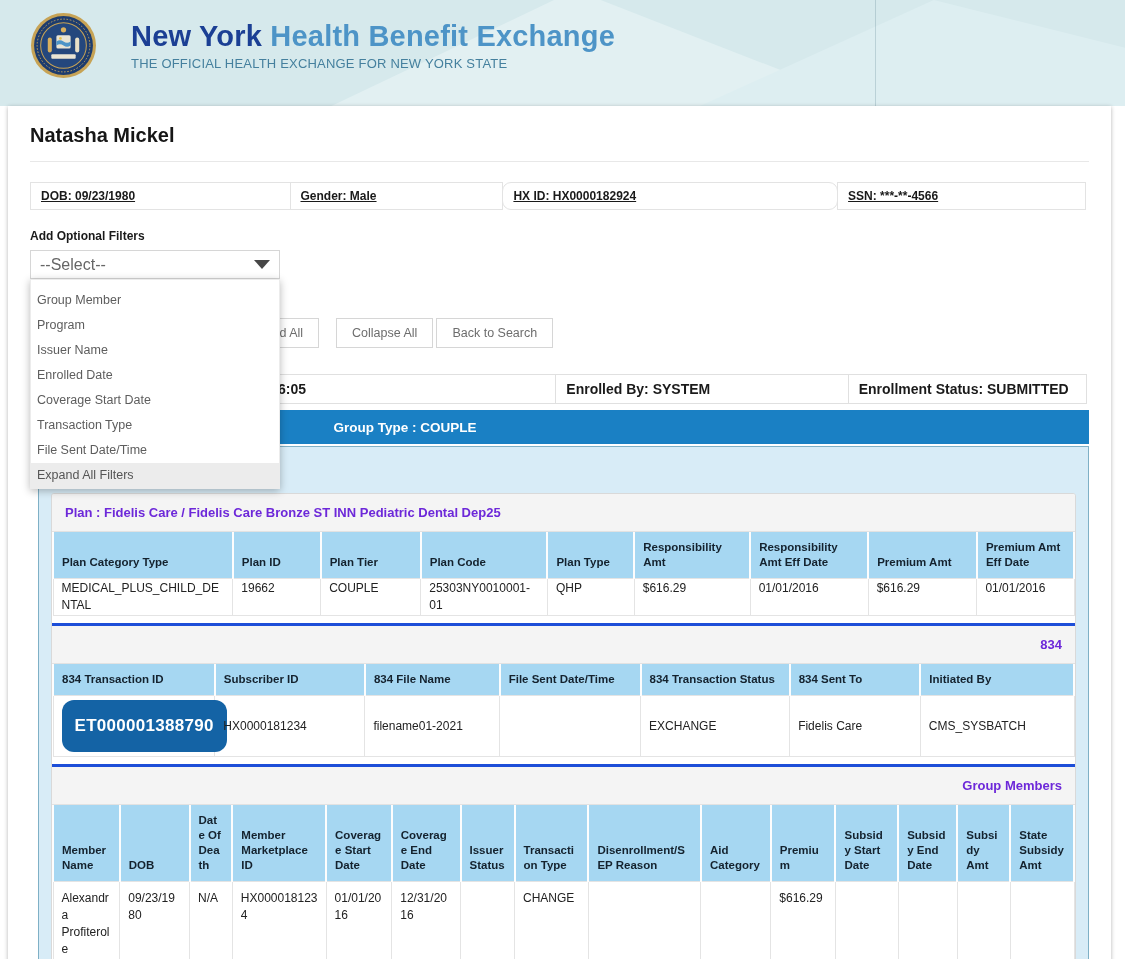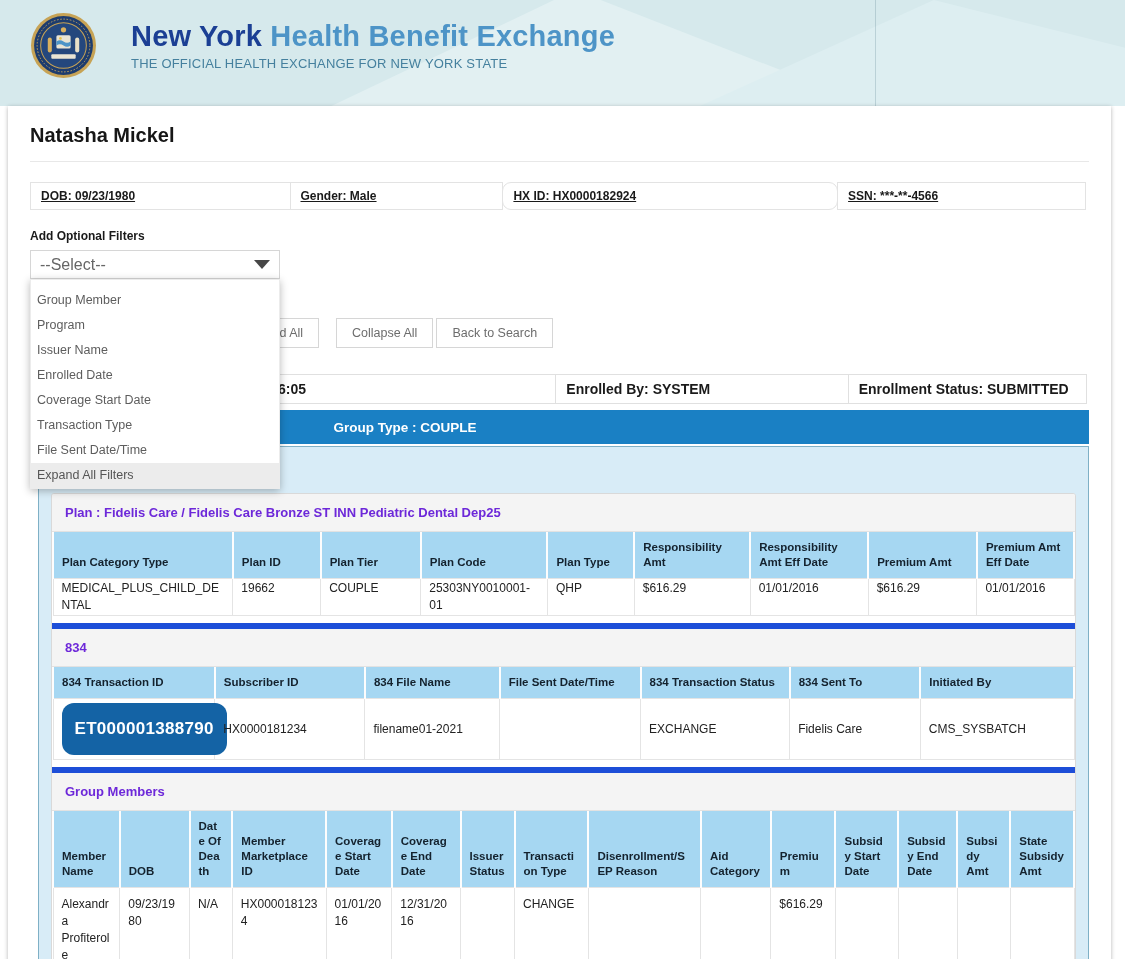--- a/index.html
+++ b/index.html
@@ -99,21 +99,21 @@
     background:#d8ecf7;
     border:1px solid #7fb0c6; border-bottom:2px solid #24708f;
     padding:46px 12px 6px;
   }
 
   .detail-card { background:#fff; border:1px solid #d9d9d9; border-radius:3px; overflow:hidden; }
   .card-section-header {
     background:#f4f4f4; border-bottom:1px solid #e2e2e2;
     padding:11px 13px; font-size:13px; font-weight:bold; color:#6d28d9;
   }
-  .card-section-header.not-first { border-top:6px solid #1d4ed8; }
+  .card-section-header.not-first { border-top:3px solid #1d4ed8;text-align:right; }
 
   table.grid { width:100%; border-collapse:collapse; margin-bottom:7px; table-layout:fixed; }
   table.grid th {
     background:#a6d7f2; color:#14222e; font-size:11.5px; font-weight:bold; text-align:left;
     padding:8px; vertical-align:bottom; border:2px solid #fdfdfd; border-top:none; border-bottom:none;
     line-height:15px; word-wrap:break-word;
   }
   table.grid td {
     font-size:12px; color:#222; background:#fff;
     border:1px solid #e4e4e4; padding:1px 8px; vertical-align:top; word-wrap:break-word;

